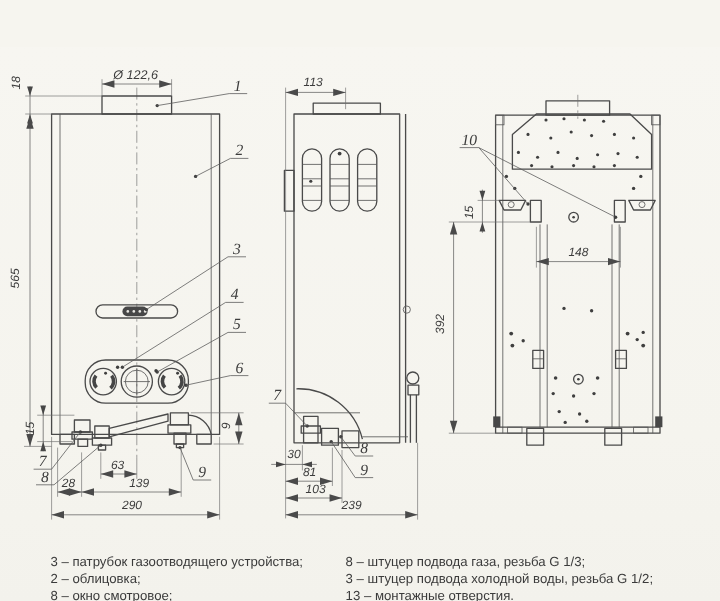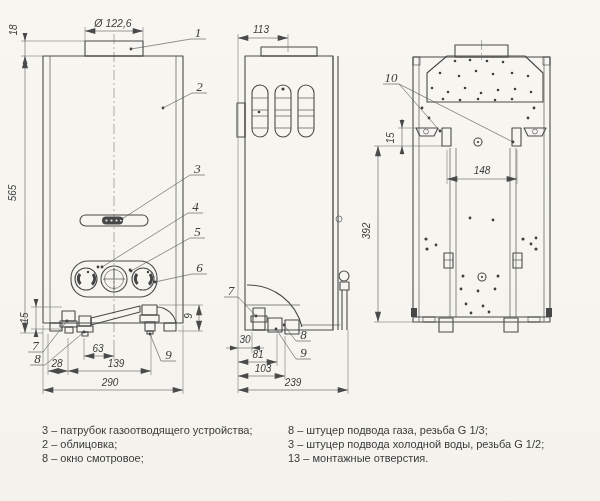--- a/index.html
+++ b/index.html
@@ -3,21 +3,21 @@
 <meta charset="utf-8">
 <style>
   html,body{margin:0;padding:0;}
   body{
     width:600px;height:501px;
     background:#f6f5ef;
     font-family:"Liberation Sans", sans-serif;
     position:relative;
     overflow:hidden;
   }
-  .page{position:absolute;inset:0;background:linear-gradient(180deg,#f7f6f1 0%,#f5f4ee 70%,#f3f2ec 100%);}
+  .page{position:absolute;inset:0;background:linear-gradient(180deg,#f7f6f1 0%,#f5f4ee 70%,#f3f2ec 100%);margin-top:39px;}
   svg{display:block;}
   svg text{fill:#3c3c3c;}
   .dim{font:italic 10px "Liberation Sans",sans-serif;}
   .dimbig{font:italic 10.5px "Liberation Sans",sans-serif;}
   .callout{font:italic 13px "Liberation Serif",serif;}
   .outline{stroke:#4a4a4a;stroke-width:1.1;fill:none;stroke-linejoin:round;}
   .thin{stroke:#585858;stroke-width:0.7;fill:none;}
   .ext{stroke:#6e6e6e;stroke-width:0.55;fill:none;}
   .dimline{stroke:#5a5a5a;stroke-width:0.6;fill:none;}
   .leader{stroke:#5a5a5a;stroke-width:0.65;fill:none;}

